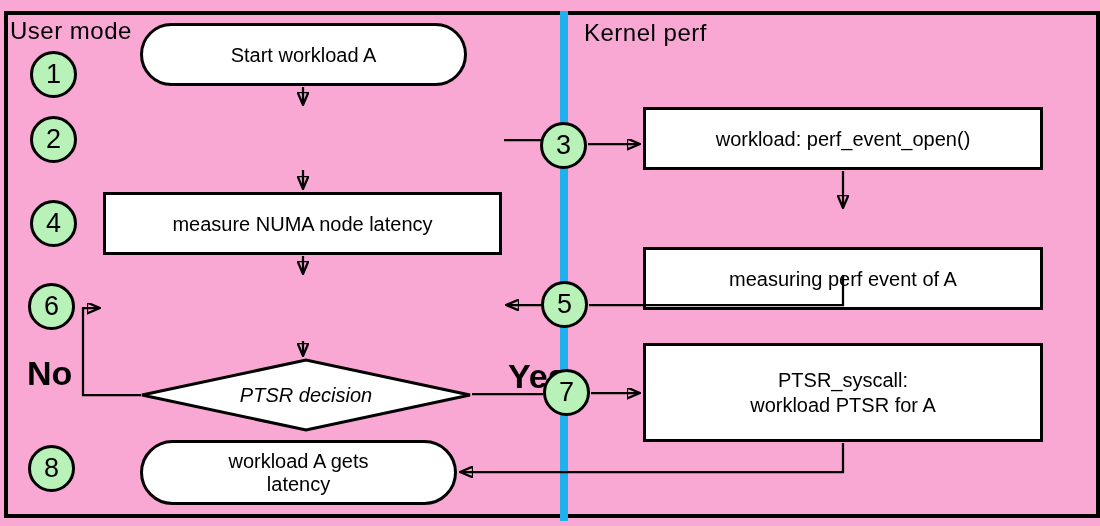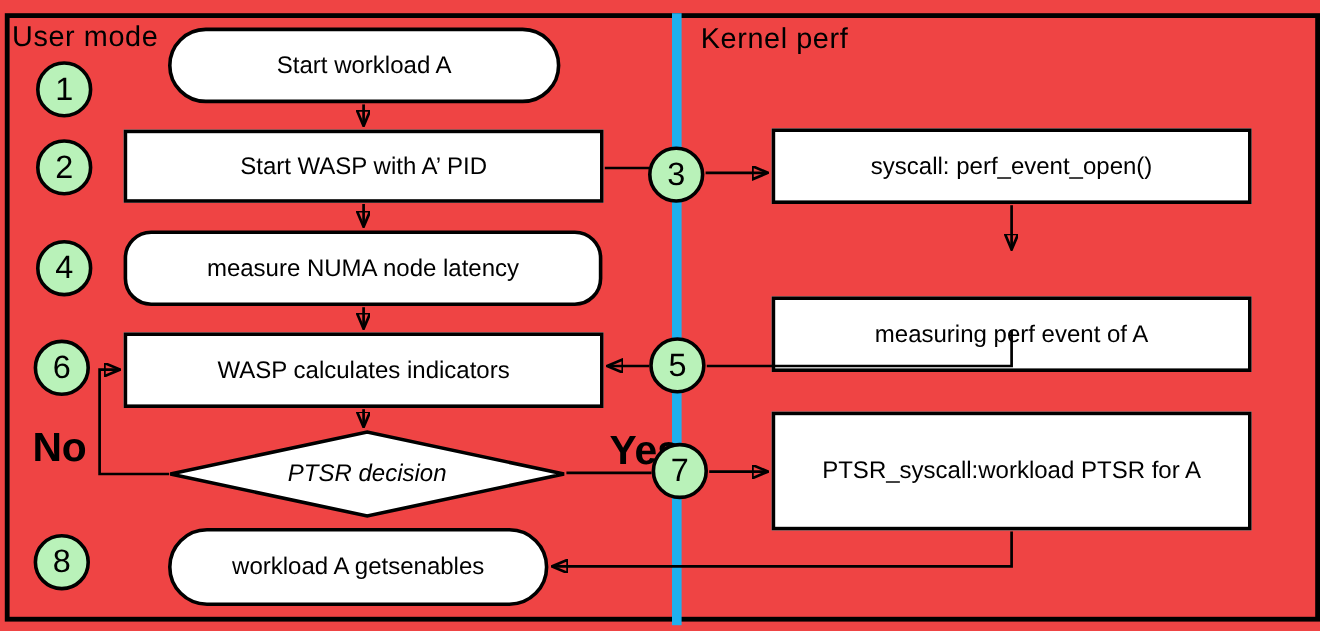--- a/index.html
+++ b/index.html
@@ -2,42 +2,42 @@
 <html style="--circle-green: #b9f2b9; --divider-blue: #1fb0ee; --ink: #000000;"><head>
 <meta charset="utf-8">
 <style>
   :root{
     --circle-green:#b9f2b9;
     --divider-blue:#1fb0ee;
     --ink:#000000;
   }
   html,body{margin:0;padding:0;background:#ffffff;}
   body{font-family:"Liberation Sans", sans-serif; color:var(--ink);}
-  #canvas{position:relative;width:1100px;height:526px;background:#ef4444;overflow:hidden;}
+  #canvas{position:relative;width:1100px;height:526px;background:#f9a8d4;overflow:hidden;}
 
   .frame{position:absolute;left:4px;top:11px;width:1088px;height:499px;border:4px solid var(--ink);background:transparent;}
   .divider{position:absolute;left:560px;top:11px;width:8px;height:510px;background:var(--divider-blue);}
 
   .mode-label{position:absolute;font-size:24px;letter-spacing:0.5px;white-space:nowrap;}
   #user-mode{left:10px;top:17px;}
   #kernel-mode{left:584px;top:19px;}
 
   .node{position:absolute;display:flex;align-items:center;justify-content:center;
         background:#ffffff;border:3px solid var(--ink);font-size:20px;text-align:right;
         box-sizing:border-box;line-height:1.2;}
   .stadium{border-radius:34px;}
 
   #stadium-start{left:140px;top:23px;width:327px;height:63px;}
   #box-wasp-start{left:103px;top:108px;width:400px;height:61px;}
-  #box-numa{left:103px;top:192px;width:399px;height:63px;border-radius:23px;}
+  #box-numa{left:103px;top:192px;width:399px;height:63px;}
   #box-wasp-calc{left:103px;top:277px;width:400px;height:63px;}
-  #stadium-speedup{left:140px;top:440px;width:317px;height:65px;flex-direction:row;line-height:1.15;}
+  #stadium-speedup{left:140px;top:440px;width:317px;height:65px;flex-direction:column;line-height:1.15;}
   #box-syscall{left:643px;top:107px;width:400px;height:63px;}
   #box-measuring{left:643px;top:211px;width:400px;height:63px;margin-top:36px;}
-  #box-ptsr{left:643px;top:343px;width:400px;height:99px;flex-direction:row;line-height:1.25;}
+  #box-ptsr{left:643px;top:343px;width:400px;height:99px;flex-direction:column;line-height:1.25;}
 
   .diamond-wrap{position:absolute;left:139px;top:357px;width:334px;height:76px;}
   .diamond-wrap svg{position:absolute;left:0;top:0;}
   .diamond-label{position:absolute;left:0;top:0;width:100%;height:100%;
                  display:flex;align-items:center;justify-content:center;font-size:20px;font-style:italic;}
 
   .step-circle{position:absolute;width:41px;height:41px;border:3px solid var(--ink);border-radius:50%;
                background:var(--circle-green);display:flex;align-items:center;justify-content:center;
                font-size:27px;z-index:5;}
   #circle-1{left:30px;top:51px;}
@@ -83,39 +83,37 @@
     <path d="M591,393 L639,393" marker-end="url(#arrow)"></path>
     <path d="M843,443 L843,472 L461,472" marker-end="url(#arrow)"></path>
     <path d="M141,395 L83,395 L83,308 L99,308" marker-end="url(#arrow)"></path>
   </svg>
 
   <div id="user-mode" class="mode-label">User mode</div>
   <div id="kernel-mode" class="mode-label">Kernel perf</div>
 
   <div id="stadium-start" class="node stadium">Start workload A</div>
 
-  <div id="box-wasp-start" class="node">Start WASP with A’ PID</div>
 
   <div id="box-numa" class="node">measure NUMA node latency</div>
 
-  <div id="box-wasp-calc" class="node">WASP calculates indicators</div>
 
   <div class="diamond-wrap">
     <svg width="334" height="76" viewBox="0 0 334 76" xmlns="http://www.w3.org/2000/svg">
       <polygon points="3,38 167,3 331,38 167,73" fill="#ffffff" stroke="#000000" stroke-width="3"></polygon>
     </svg>
     <div class="diamond-label">PTSR decision</div>
   </div>
 
   <div id="stadium-speedup" class="node stadium">
     <span>workload A gets</span>
-    <span>enables</span>
+    <span>latency</span>
   </div>
 
-  <div id="box-syscall" class="node">syscall: perf_event_open()</div>
+  <div id="box-syscall" class="node">workload: perf_event_open()</div>
 
   <div id="box-measuring" class="node">measuring perf event of A</div>
 
   <div id="box-ptsr" class="node">
     <span>PTSR_syscall:</span>
     <span>workload PTSR for A</span>
   </div>
 
   <div id="circle-1" class="step-circle">1</div>
   <div id="circle-2" class="step-circle">2</div>

